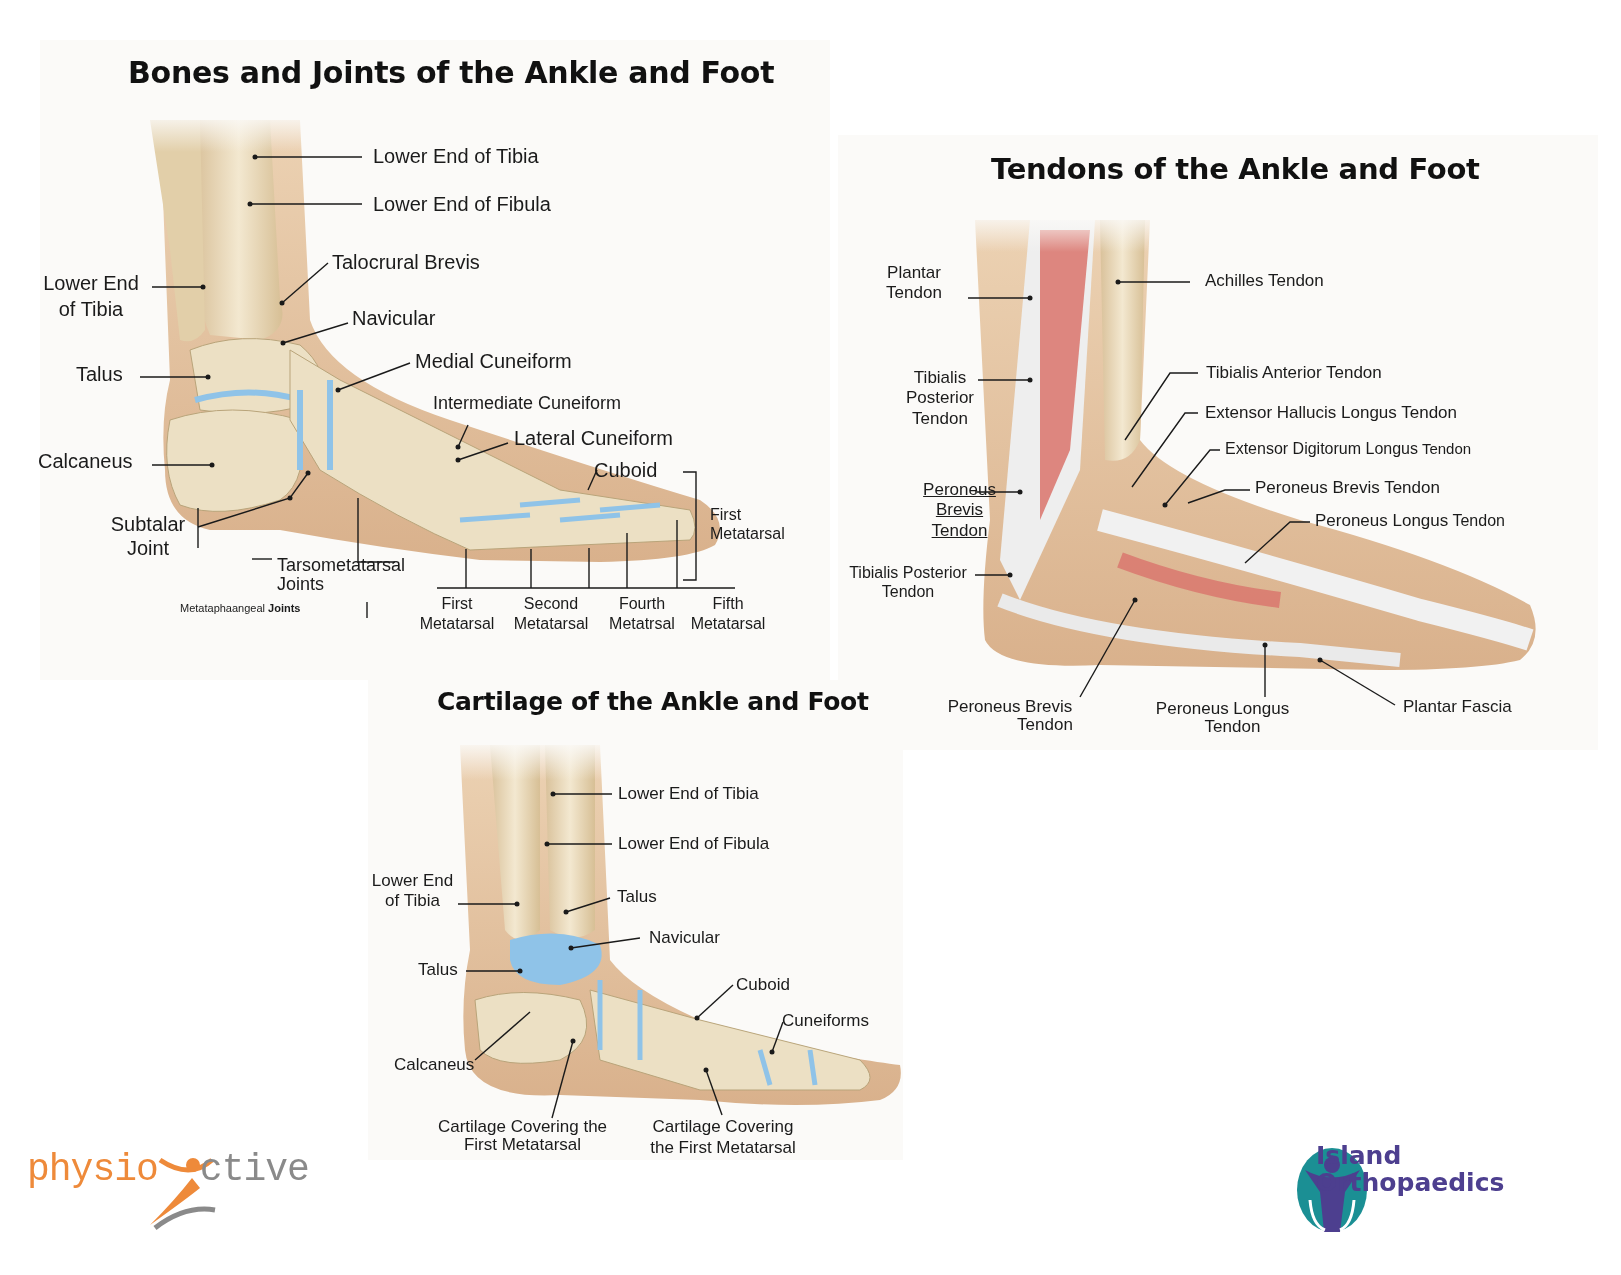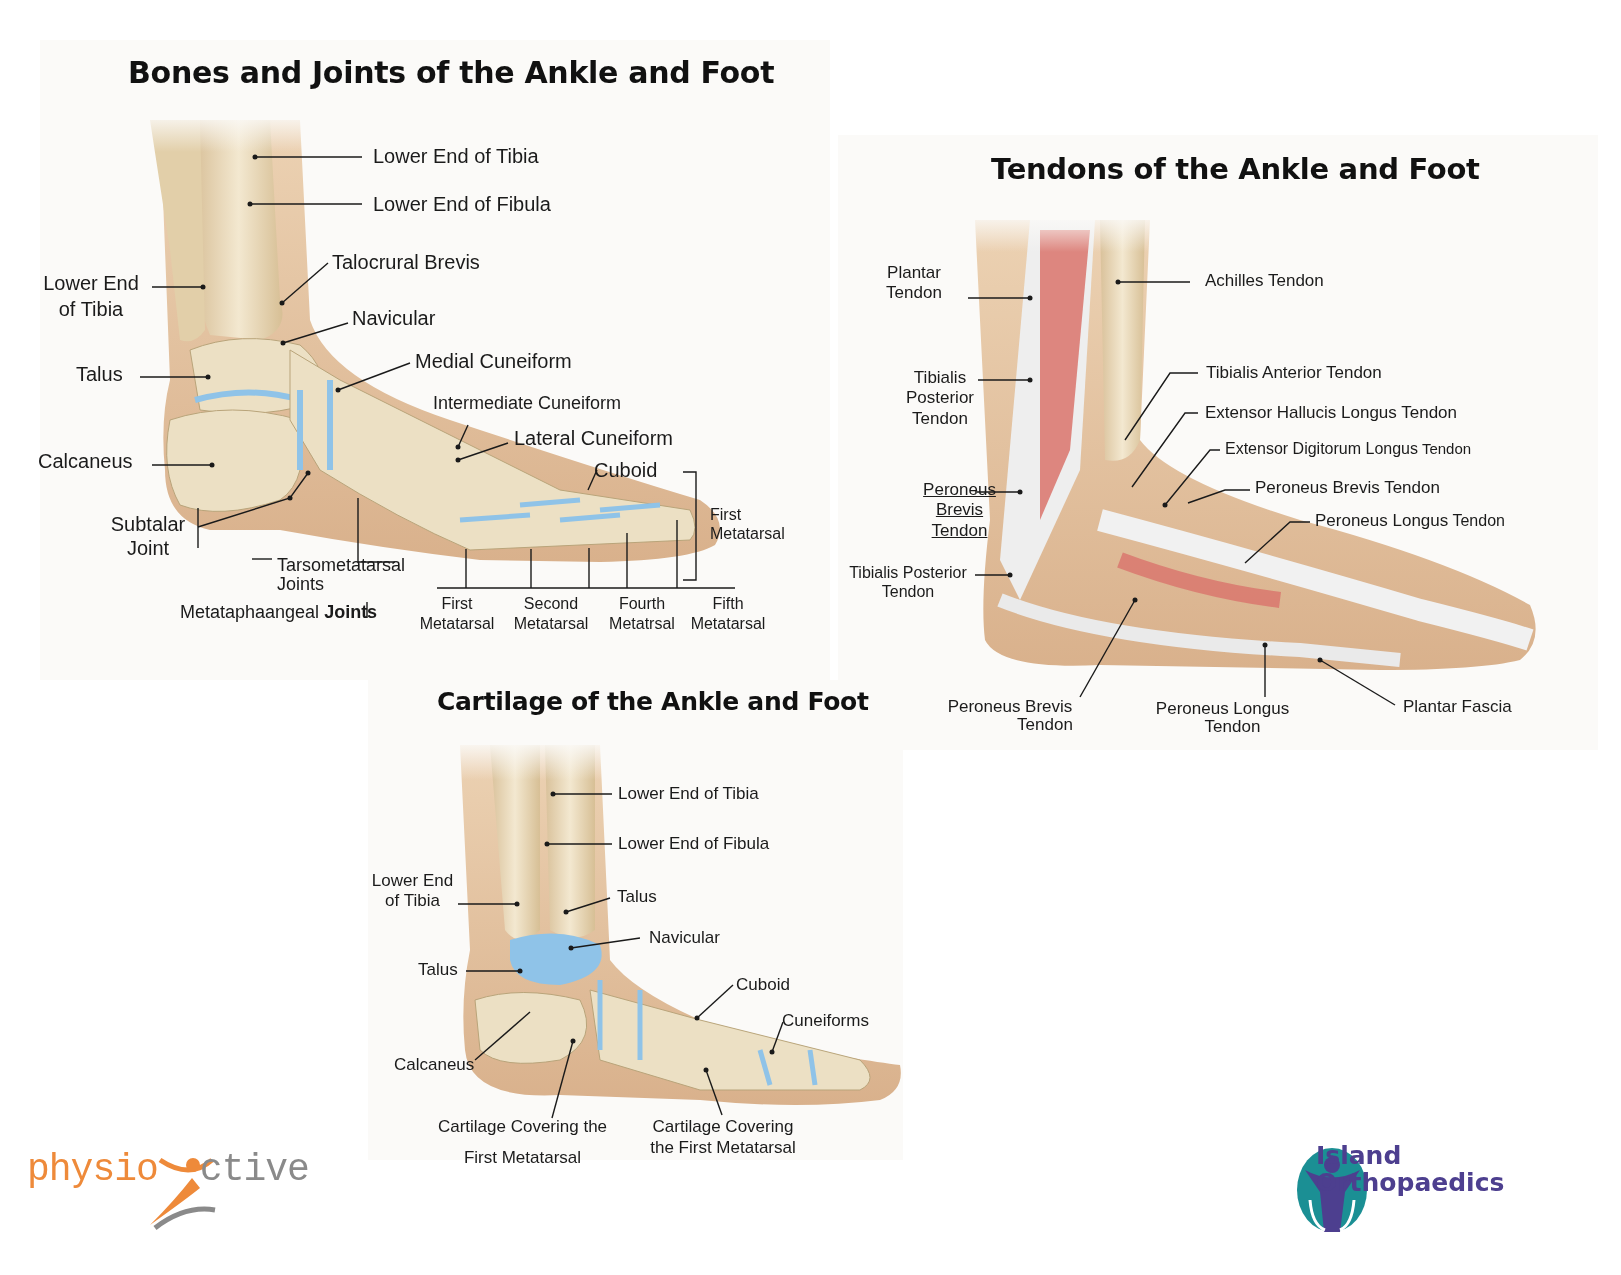--- a/index.html
+++ b/index.html
@@ -197,21 +197,21 @@
   <div style="margin-top:2px;">Metatarsal</div>
 </div>
 <div class="lbl c" style="left:98px;top:514px;font-size:20px;width:100px;">
   <div>Subtalar</div>
   <div style="margin-top:2px;">Joint</div>
 </div>
 <div class="lbl" style="left:277px;top:556px;font-size:18px;">
   <div>Tarsometatarsal</div>
   <div>Joints</div>
 </div>
-<div class="lbl" style="left:180px;top:603px;font-size:18px;">
+<div class="lbl" style="left:180px;top:603px;font-size:11px;">
   <span>Metataphaangeal </span><span style="font-weight:bold;">Joints</span>
 </div>
 <div class="lbl c" style="left:412px;top:595px;font-size:16px;width:90px;">
   <div>First</div>
   <div style="margin-top:3px;">Metatarsal</div>
 </div>
 <div class="lbl c" style="left:506px;top:595px;font-size:16px;width:90px;">
   <div>Second</div>
   <div style="margin-top:3px;">Metatarsal</div>
 </div>
@@ -273,21 +273,21 @@
   <div style="margin-top:2px;">of Tibia</div>
 </div>
 <div class="lbl" style="left:617px;top:888px;font-size:17px;">Talus</div>
 <div class="lbl" style="left:649px;top:929px;font-size:17px;">Navicular</div>
 <div class="lbl" style="left:418px;top:961px;font-size:17px;">Talus</div>
 <div class="lbl" style="left:736px;top:976px;font-size:17px;">Cuboid</div>
 <div class="lbl" style="left:782px;top:1012px;font-size:17px;">Cuneiforms</div>
 <div class="lbl" style="left:394px;top:1056px;font-size:17px;">Calcaneus</div>
 <div class="lbl c" style="left:420px;top:1118px;font-size:17px;width:205px;">
   <div>Cartilage Covering the</div>
-  <div style="margin-top:13px;">First Metatarsal</div>
+  <div style="margin-top:0;">First Metatarsal</div>
 </div>
 <div class="lbl c" style="left:638px;top:1118px;font-size:17px;width:170px;">
   <div>Cartilage Covering</div>
   <div style="margin-top:3px;">the First Metatarsal</div>
 </div>
 
 <div class="logo" style="left:27px;top:1148px;font-size:38px;font-family:Liberation Mono, monospace;letter-spacing:-1px;">
   <span style="color:#ee8a3a;">physio</span><span style="display:inline-block;width:42px;"></span><span style="color:#8a8a8a;">ctive</span>
 </div>
 

